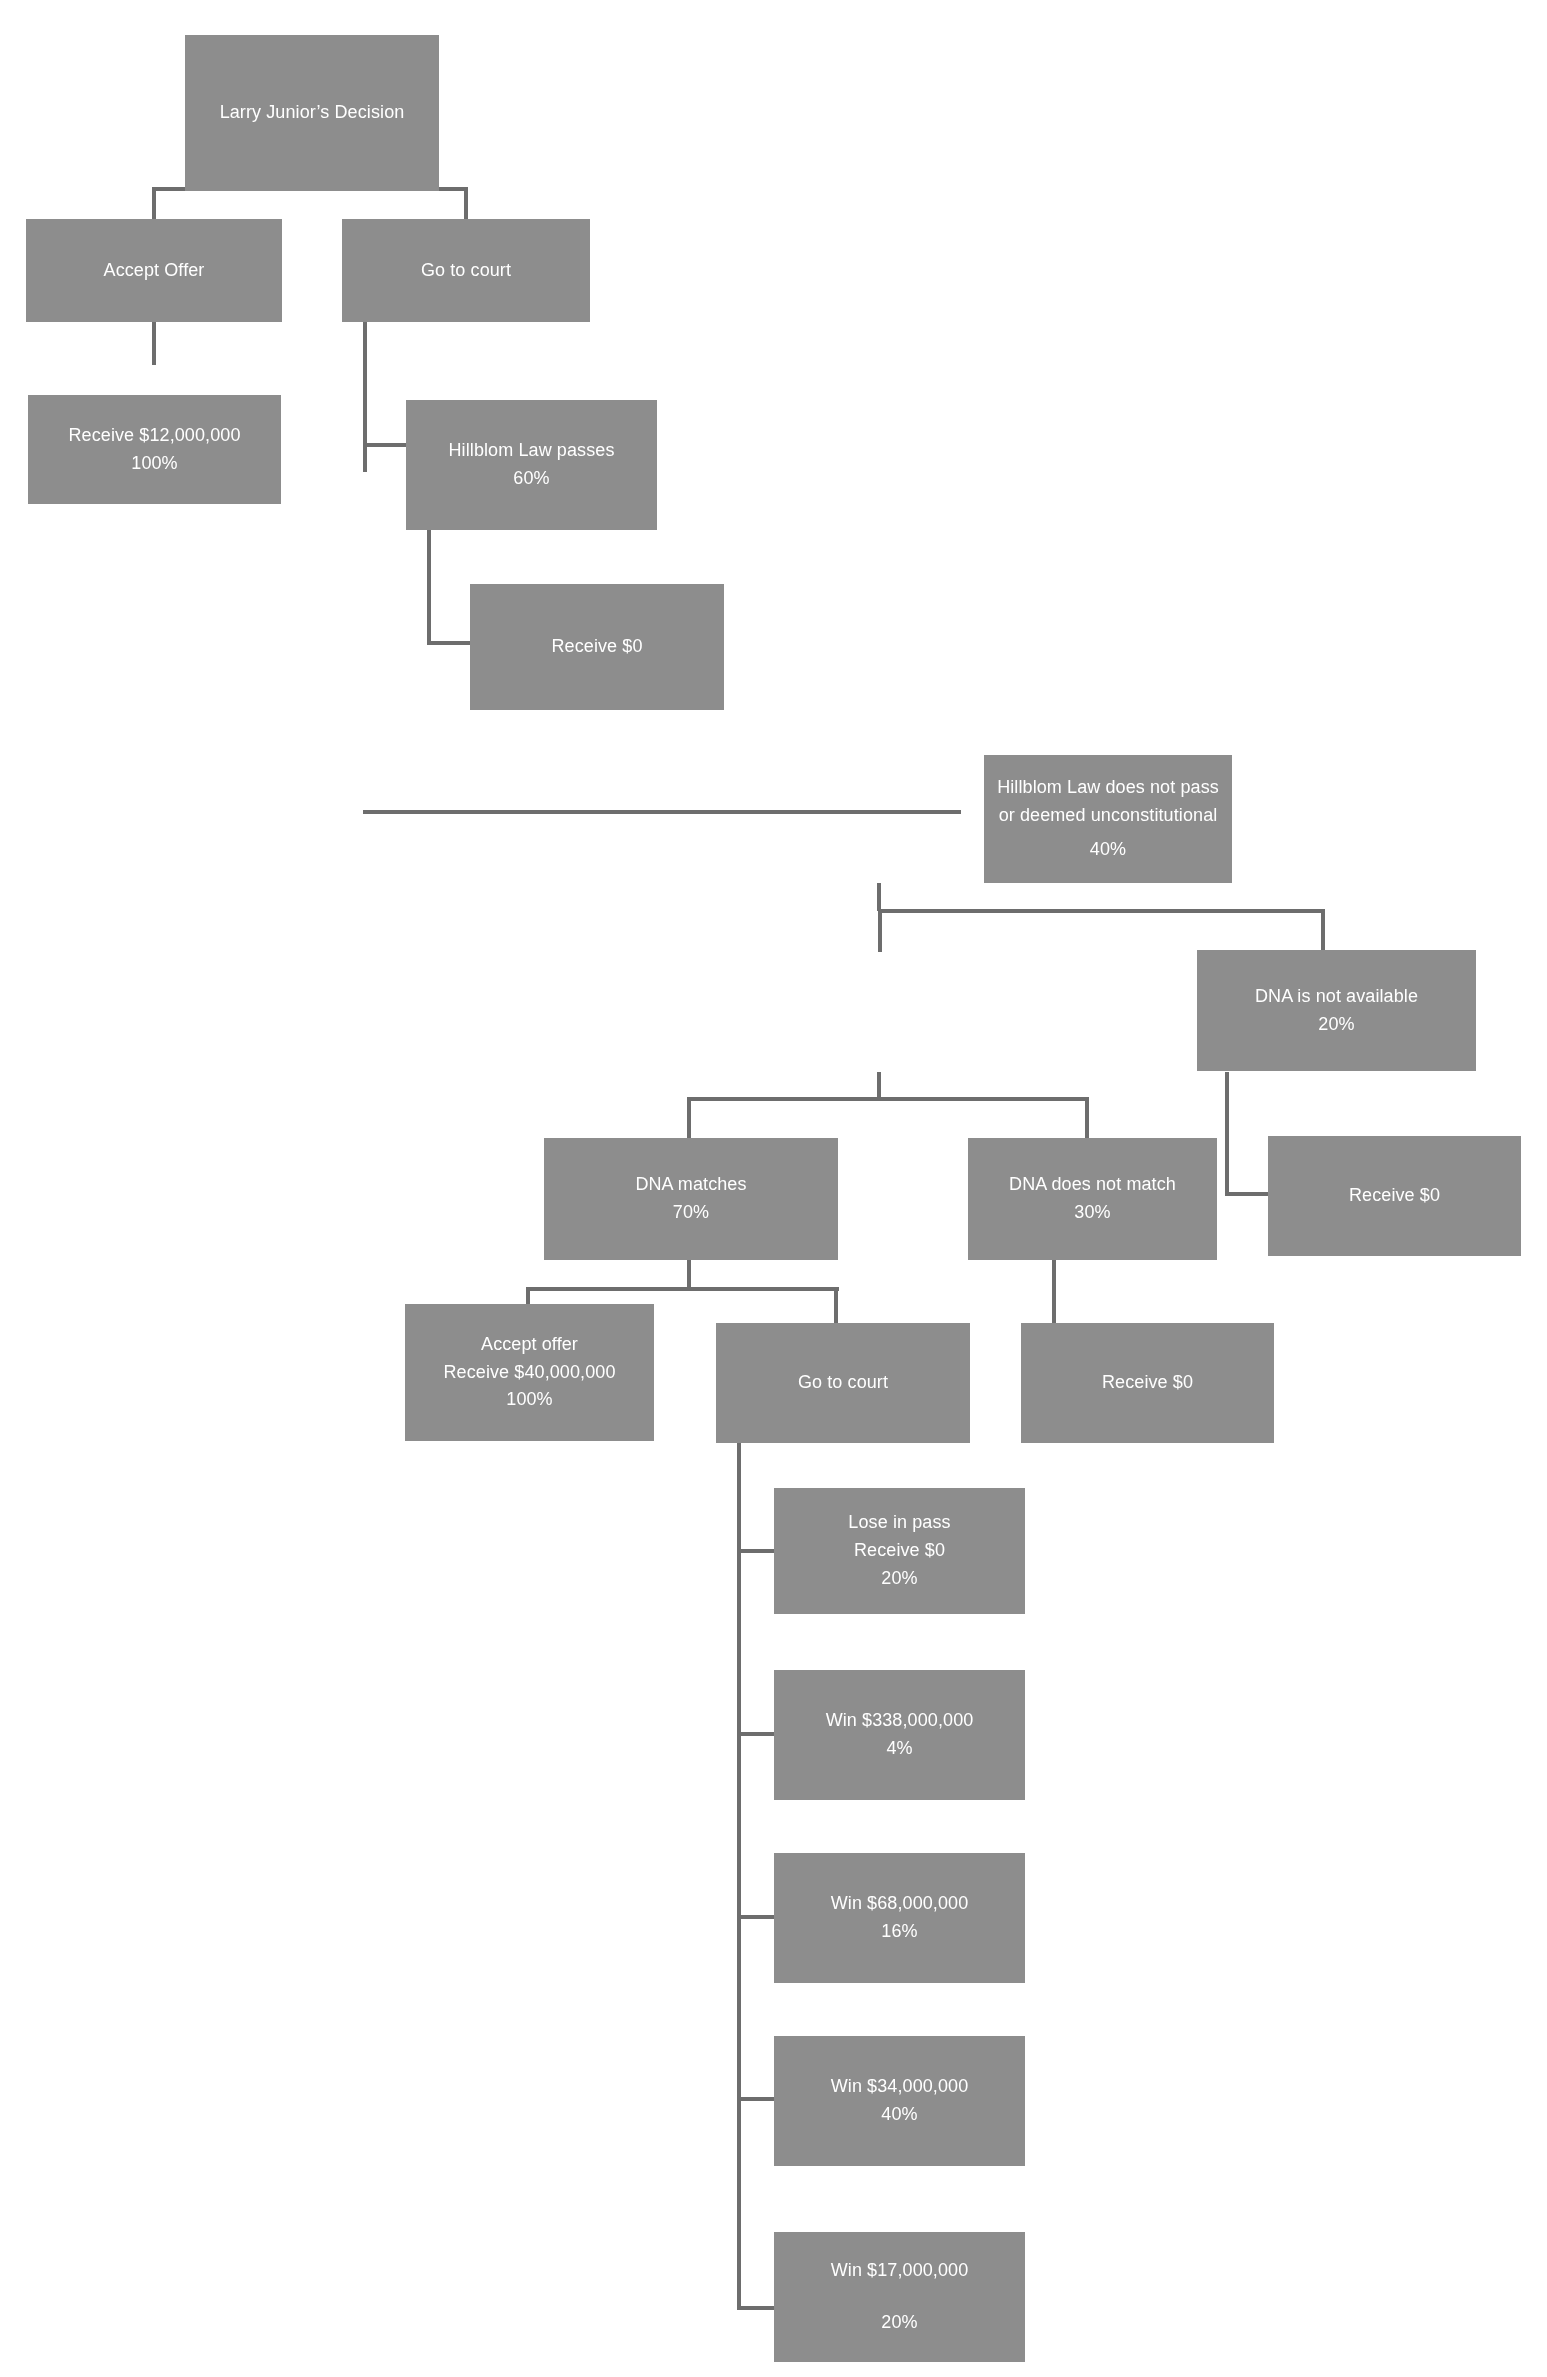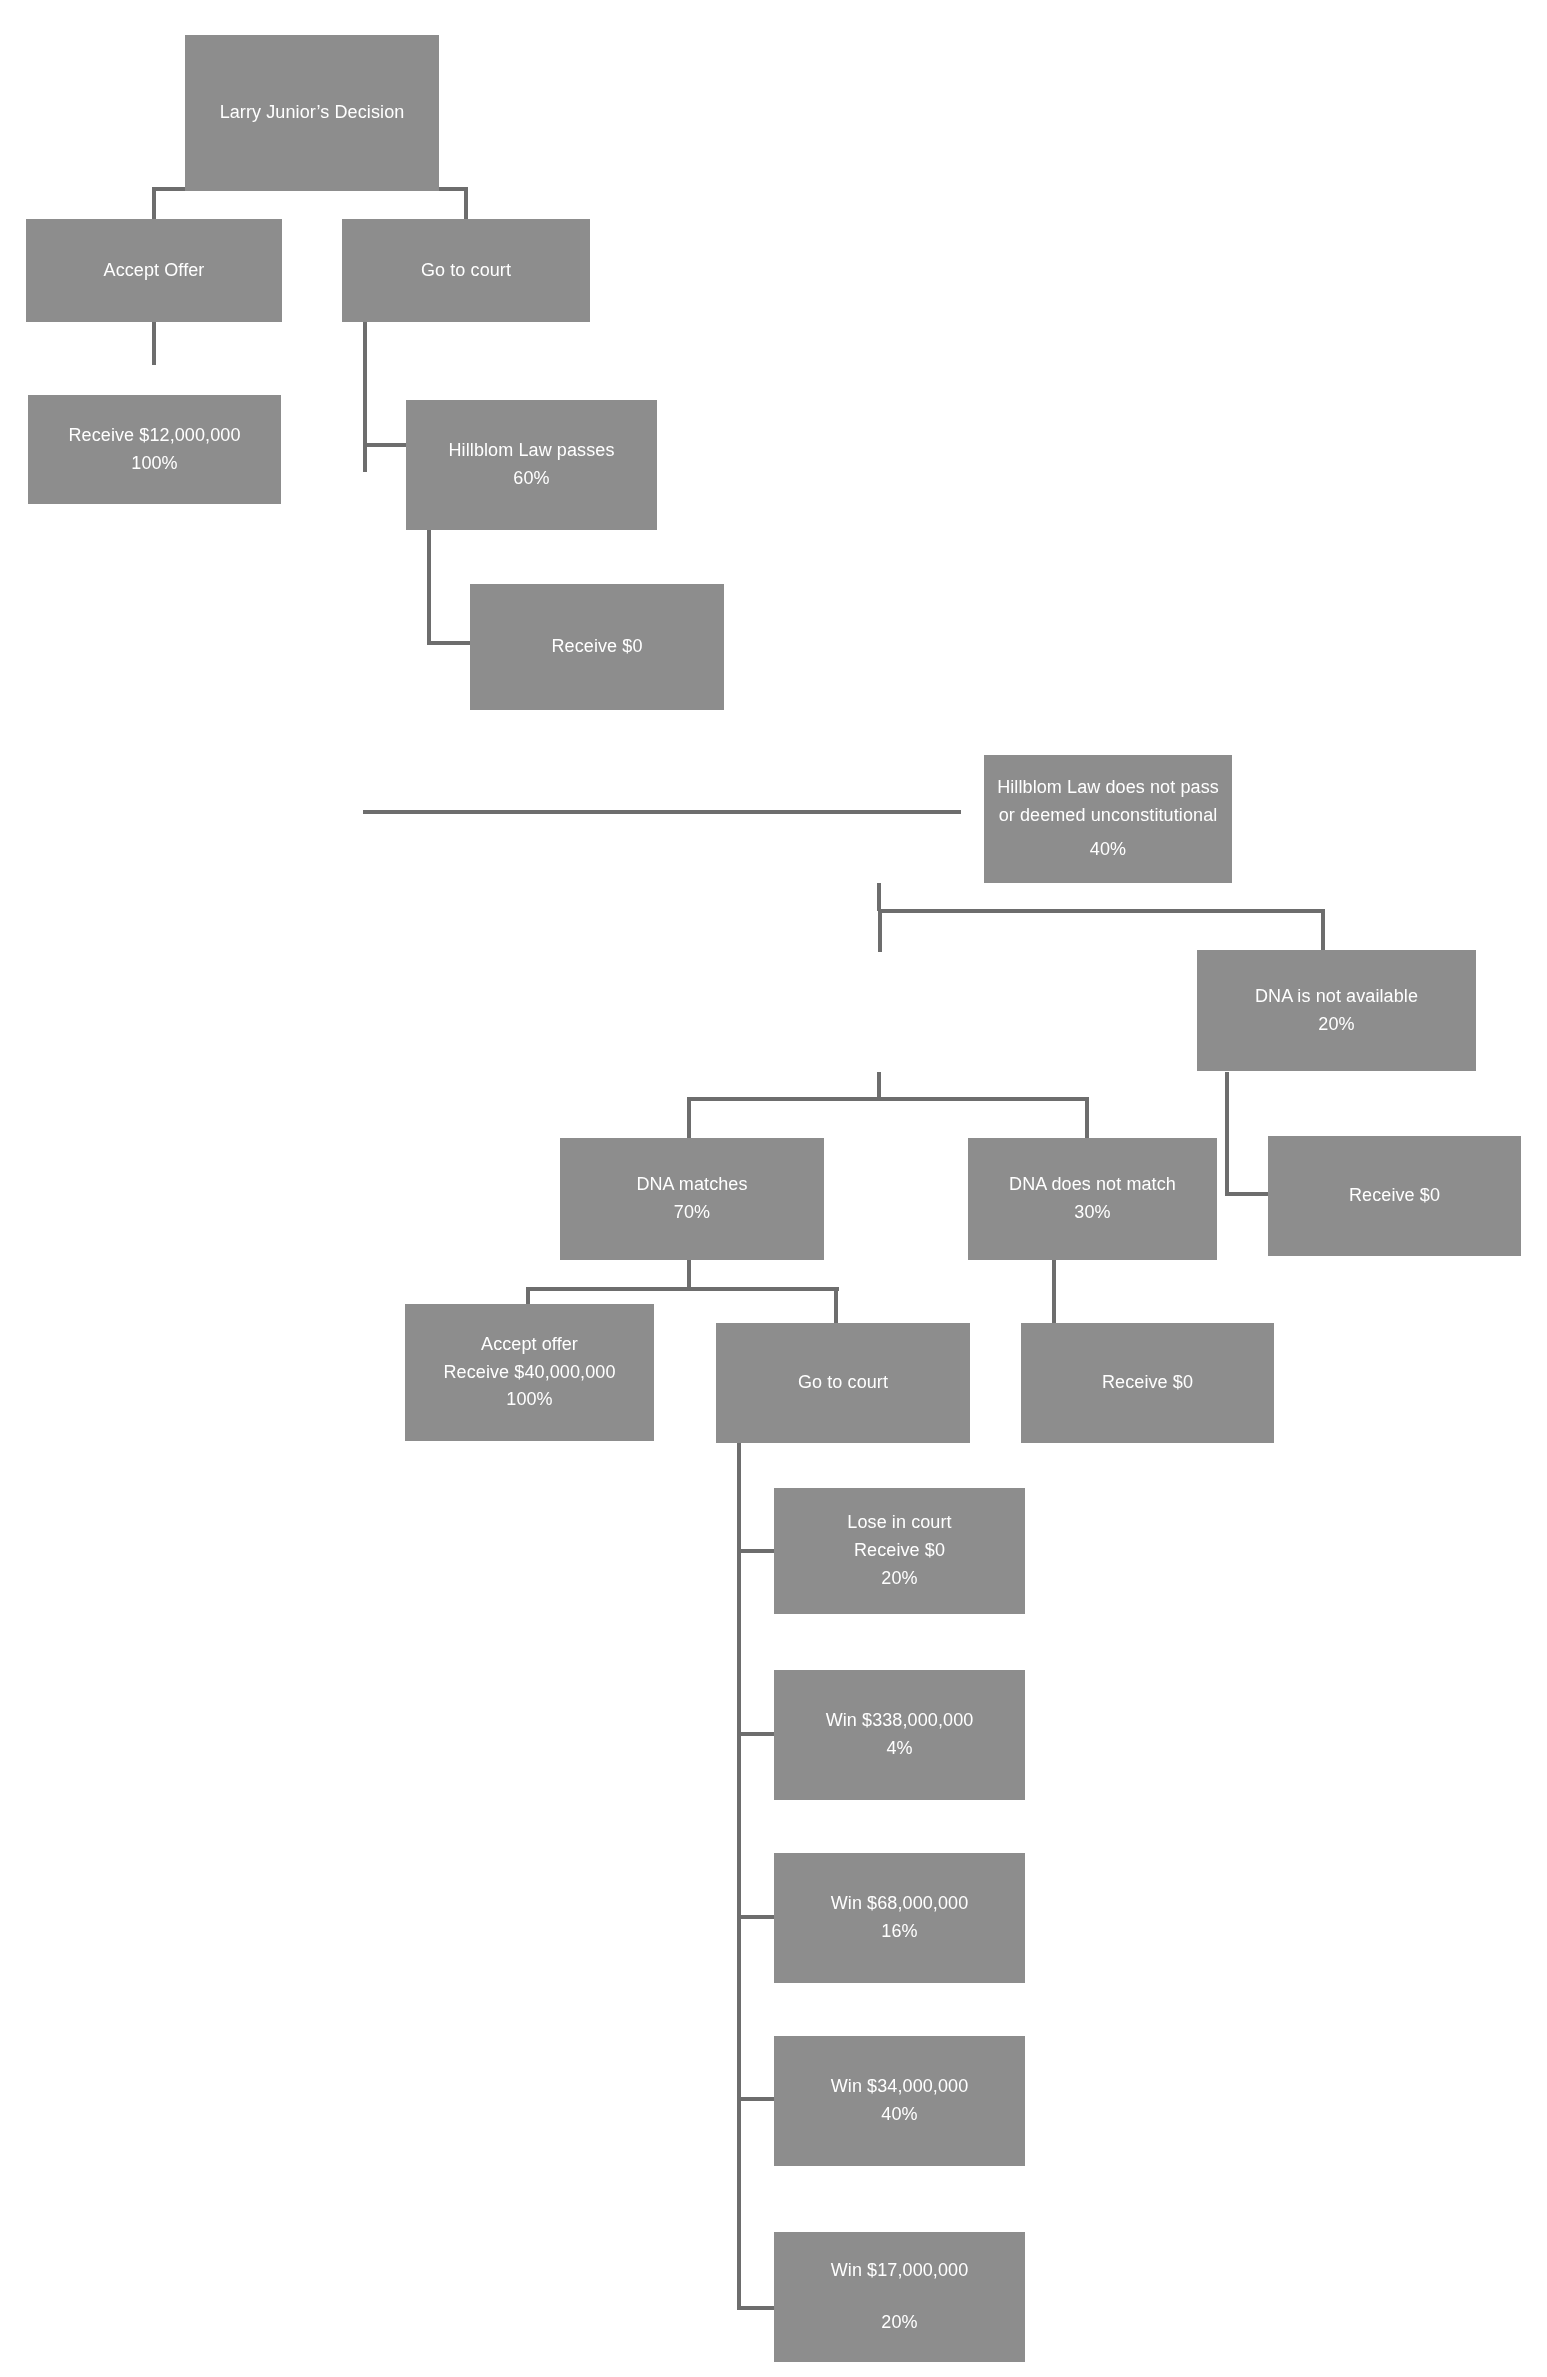--- a/index.html
+++ b/index.html
@@ -129,21 +129,21 @@
 
   <div class="node" style="left:1197px; top:950px; width:279px; height:121px;">
     <span class="ln">DNA is not available</span>
     <span class="ln">20%</span>
   </div>
 
   <div class="node" style="left:1268px; top:1136px; width:253px; height:120px;">
     <span class="ln">Receive $0</span>
   </div>
 
-  <div class="node" style="left:560px; top:1138px; width:264px; height:122px;">
+  <div class="node" style="left:544px; top:1138px; width:294px; height:122px;">
     <span class="ln">DNA matches</span>
     <span class="ln">70%</span>
   </div>
 
   <div class="node" style="left:968px; top:1138px; width:249px; height:122px;">
     <span class="ln">DNA does not match</span>
     <span class="ln">30%</span>
   </div>
 
   <div class="node" style="left:1021px; top:1323px; width:253px; height:120px;">
@@ -154,21 +154,21 @@
     <span class="ln">Accept offer</span>
     <span class="ln">Receive $40,000,000</span>
     <span class="ln">100%</span>
   </div>
 
   <div class="node" style="left:716px; top:1323px; width:254px; height:120px;">
     <span class="ln">Go to court</span>
   </div>
 
   <div class="node" style="left:774px; top:1488px; width:251px; height:126px;">
-    <span class="ln">Lose in court</span>
+    <span class="ln">Lose in pass</span>
     <span class="ln">Receive $0</span>
     <span class="ln">20%</span>
   </div>
 
   <div class="node" style="left:774px; top:1670px; width:251px; height:130px;">
     <span class="ln">Win $338,000,000</span>
     <span class="ln">4%</span>
   </div>
 
   <div class="node" style="left:774px; top:1853px; width:251px; height:130px;">

